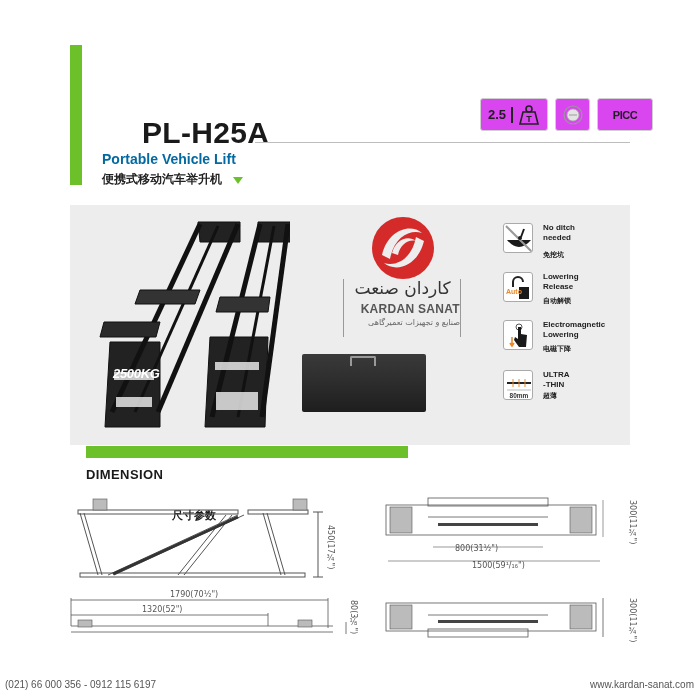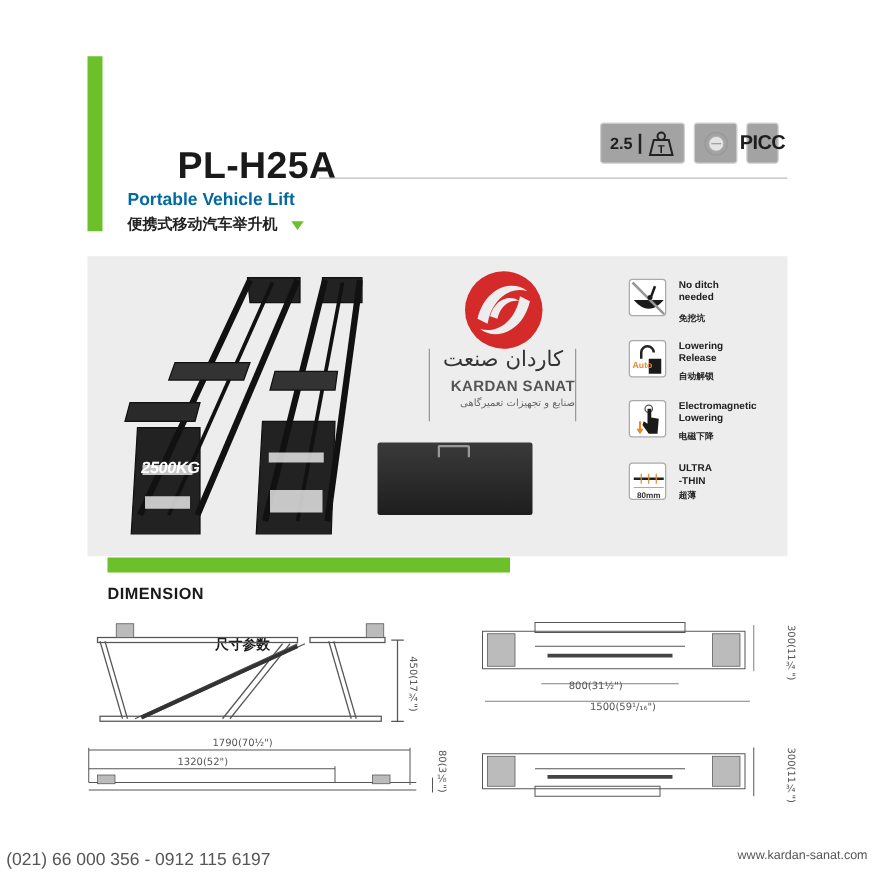--- a/index.html
+++ b/index.html
@@ -5,45 +5,45 @@
   * { margin:0; padding:0; box-sizing:border-box; }
   html, body { width:700px; height:700px; background:#fff; overflow:hidden; }
   body { position:relative; font-family:"Liberation Sans", "DejaVu Sans", sans-serif; color:#1e1e1e; }
   .abs { position:absolute; }
   .green-bar-left { left:70px; top:45px; width:12px; height:140px; background:#6cc12a; }
   .model { left:102px; top:116px; font-size:30px; font-weight:700; letter-spacing:0.3px; color:#1a1a1a;margin-left:40px; }
   .subtitle { left:102px; top:151px; font-size:14px; font-weight:700; color:#0369a1; }
   .cn-title { left:102px; top:171px; font-size:12px; font-weight:700; color:#222; }
   .tri { left:233px; top:177px; width:0; height:0; border-left:5px solid transparent; border-right:5px solid transparent; border-top:7px solid #6cc12a; }
   .top-rule { left:255px; top:142px; width:375px; height:1px; background:#bdbdbd; }
-  .badge { top:98px; height:33px; border:1px solid #cfcfcf; border-radius:3px; background:#a3a3a3; display:flex; align-items:center; justify-content:center; }
+  .badge { top:98px; height:33px; border:1px solid #cfcfcf; border-radius:3px; background:#d946ef; display:flex; align-items:center; justify-content:center; }
   .badge-cap { left:480px; width:68px; }
   .badge-cap .num { font-size:13px; font-weight:700; padding-right:5px; border-right:2px solid #222; margin-right:5px; line-height:16px; }
   .badge-cert { left:555px; width:35px; }
-  .badge-picc { left:597px; width:26px; font-size:16px; font-weight:700; letter-spacing:-0.5px; }
+  .badge-picc { left:597px; width:56px; font-size:11px; font-weight:700; letter-spacing:-0.5px; }
   .panel { left:70px; top:205px; width:560px; height:240px; background:#ededed; }
   .green-bar-bottom { left:86px; top:446px; width:322px; height:12px; background:#6cc12a; }
   .lift-img { left:90px; top:212px; width:200px; height:225px; }
   .kg-label { left:113px; top:366px; color:#fff; font-weight:900; font-size:13px; font-style:italic; letter-spacing:-0.3px; }
   .toolbox { left:302px; top:354px; width:124px; height:58px; background:linear-gradient(#3a3a3a,#1e1e1e); border-radius:2px; }
   .toolbox-handle { left:350px; top:356px; width:26px; height:10px; border:2px solid #999; border-bottom:none; border-radius:2px 2px 0 0; }
   .logo-mark { left:370px; top:215px; width:66px; height:66px; }
   .logo-frame { left:343px; top:279px; width:118px; height:58px; border-left:1px solid #999; border-right:1px solid #999; }
   .logo-fa { left:345px; top:278px; width:115px; text-align:center; font-size:17px; color:#333; font-family:"DejaVu Sans", sans-serif; }
   .logo-en { left:345px; top:302px; width:115px; text-align:right; font-size:12px; font-weight:700; color:#555; letter-spacing:0.3px; }
   .logo-fa-sub { left:345px; top:318px; width:115px; text-align:right; font-size:8px; color:#666; font-family:"DejaVu Sans", sans-serif; }
   .feature { left:503px; width:120px; height:46px; }
   .feature .ic { position:absolute; left:0; top:0; width:30px; height:30px; border:1px solid #aaa; border-radius:3px; background:#fff; overflow:hidden; }
   .feature .en { position:absolute; left:40px; top:0; font-size:8px; font-weight:700; line-height:10px; color:#222; }
   .feature .cn { position:absolute; left:40px; font-size:7px; font-weight:700; color:#222; }
   .dim-title { left:86px; top:467px; font-size:13px; font-weight:700; color:#1a1a1a; letter-spacing:0.4px; }
   .dim-title-cn { left:172px; top:468px; font-size:11px; font-weight:700; color:#1a1a1a;margin-top:40px; }
   .dim-label { font-size:8px; color:#555; font-family:"DejaVu Sans", sans-serif; }
   .vert { writing-mode:vertical-rl; }
-  .footer-phone { left:5px; top:679px; font-size:14px; color:#555; }
+  .footer-phone { left:5px; top:679px; font-size:10px; color:#555; }
   .footer-web { right:6px; top:679px; font-size:10px; color:#555; }
 </style>
 </head>
 <body>
 
 <div class="abs green-bar-left"></div>
 <div class="abs model">PL-H25A</div>
 <div class="abs subtitle">Portable Vehicle Lift</div>
 <div class="abs cn-title">便携式移动汽车举升机</div>
 <div class="abs tri"></div>

